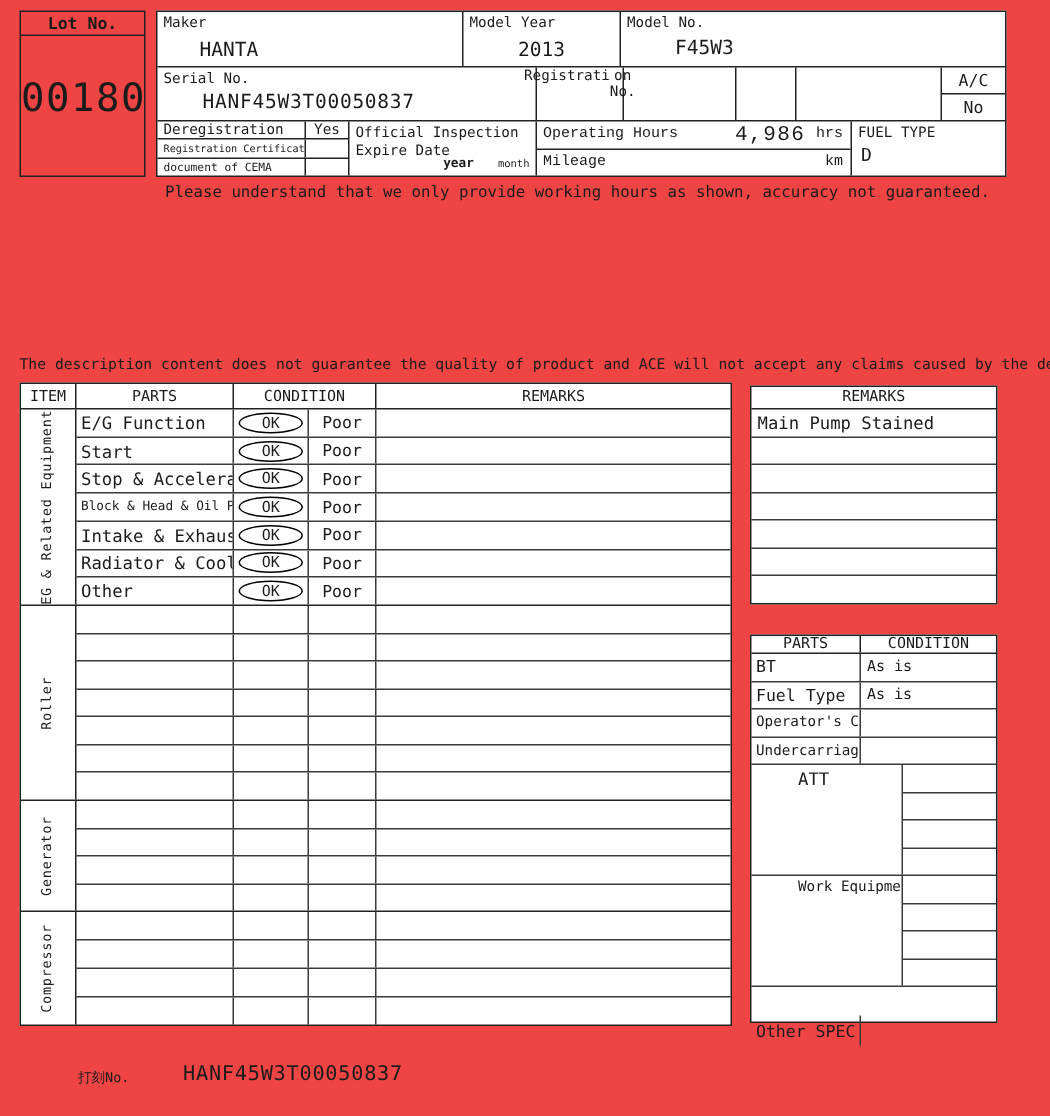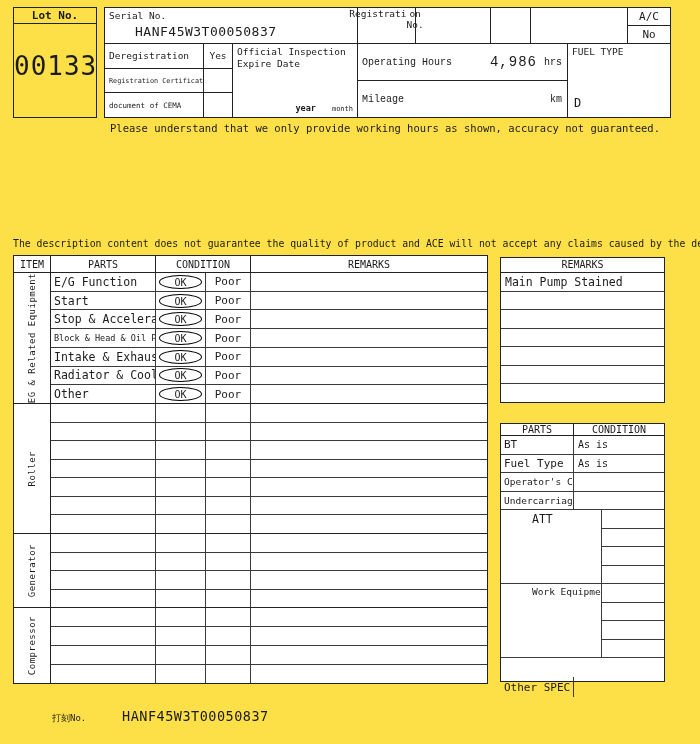--- a/index.html
+++ b/index.html
@@ -1,17 +1,17 @@
 <!DOCTYPE html>
 <html><head>
 <meta charset="utf-8">
 <style>
   * { box-sizing: border-box; margin: 0; padding: 0; }
   body { background:#e8e8e8; font-family:"DejaVu Sans Mono","Liberation Mono",monospace; }
-  .page { position:relative; width:700px; height:744px; background:#fde047; color:#1b1b1b; overflow:hidden; }
+  .page { position:relative; width:700px; height:744px; background:#ef4444; color:#1b1b1b; overflow:hidden; }
   .abs { position:absolute; }
 
   
   .lot-box { left:13px; top:7px; width:84px; height:111px; border:1.5px solid #222; }
   .lot-label { height:16px; border-bottom:1px solid #222; text-align:center; font-size:11px; line-height:15px; font-weight:600; }
   .lot-value { font-size:26px; text-align:center; margin-top:27px; letter-spacing:1px; }
 
   
   .header-table { left:104px; top:7px; width:567px; height:111px; border:1.5px solid #222; display:flex; flex-direction:column; background:#fff; }
   .h-row { display:flex; width:100%; }
@@ -101,24 +101,38 @@
   .stamp-label { left:52px; top:712px; font-size:9px; }
   .stamp-value { left:122px; top:708px; font-size:13.5px; letter-spacing:0.5px; }
 </style>
 </head>
 <body>
 
 <div class="page">
 
   <div class="abs lot-box">
     <div class="lot-label">Lot No.</div>
-    <div class="lot-value">00133</div>
+    <div class="lot-value">00180</div>
   </div>
 
   <div class="abs header-table">
+    <div class="h-row h-row1">
+      <div class="h-cell maker-cell">
+        <span class="cell-label">Maker</span>
+        <span class="big-val maker-val">HANTA</span>
+      </div>
+      <div class="h-cell my-cell">
+        <span class="cell-label">Model Year</span>
+        <span class="big-val my-val">2013</span>
+      </div>
+      <div class="h-cell mn-cell">
+        <span class="cell-label">Model No.</span>
+        <span class="big-val mn-val">F45W3</span>
+      </div>
+    </div>
     <div class="h-row h-row2">
       <div class="h-cell serial-cell">
         <span class="cell-label">Serial No.</span>
         <span class="big-val serial-val">HANF45W3T00050837</span>
       </div>
       <div class="h-cell reg-cell">
         <span>Registrati</span>
         <span>on No.</span>
       </div>
       <div class="h-cell e1"></div>

